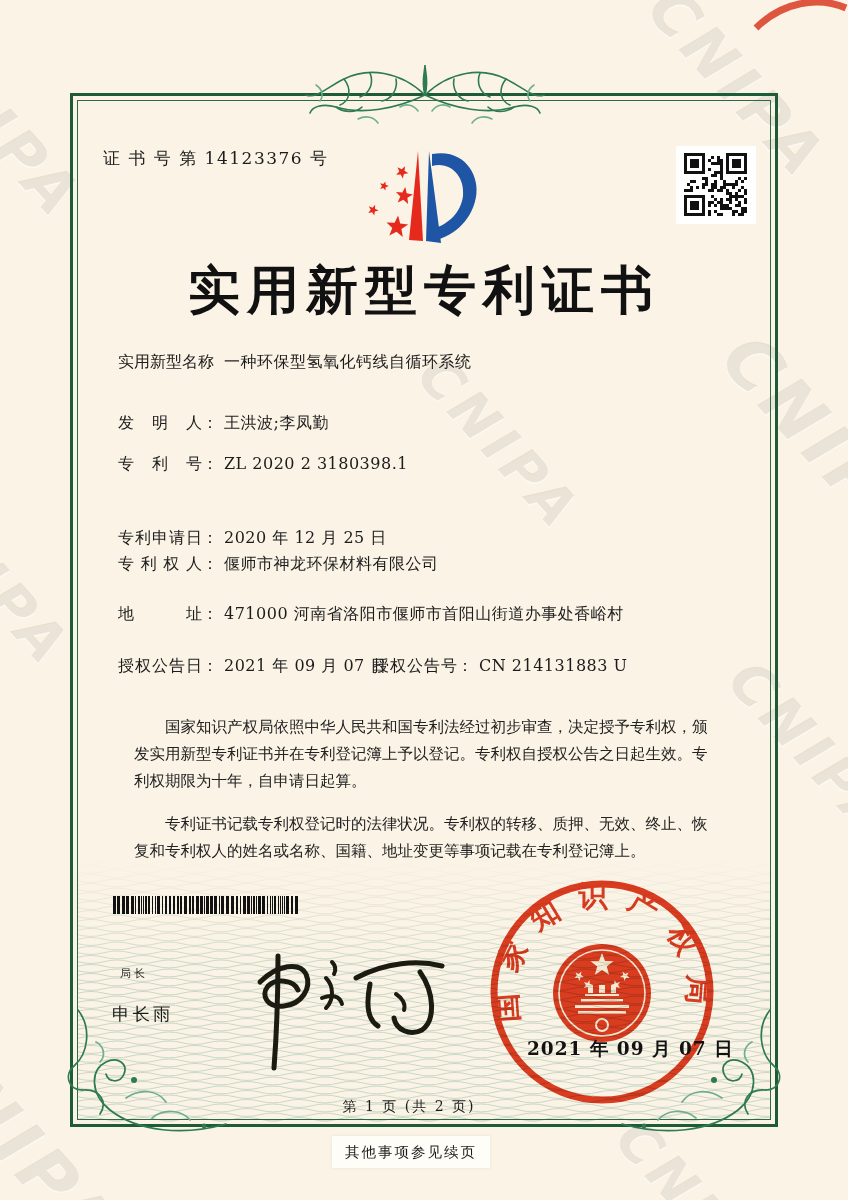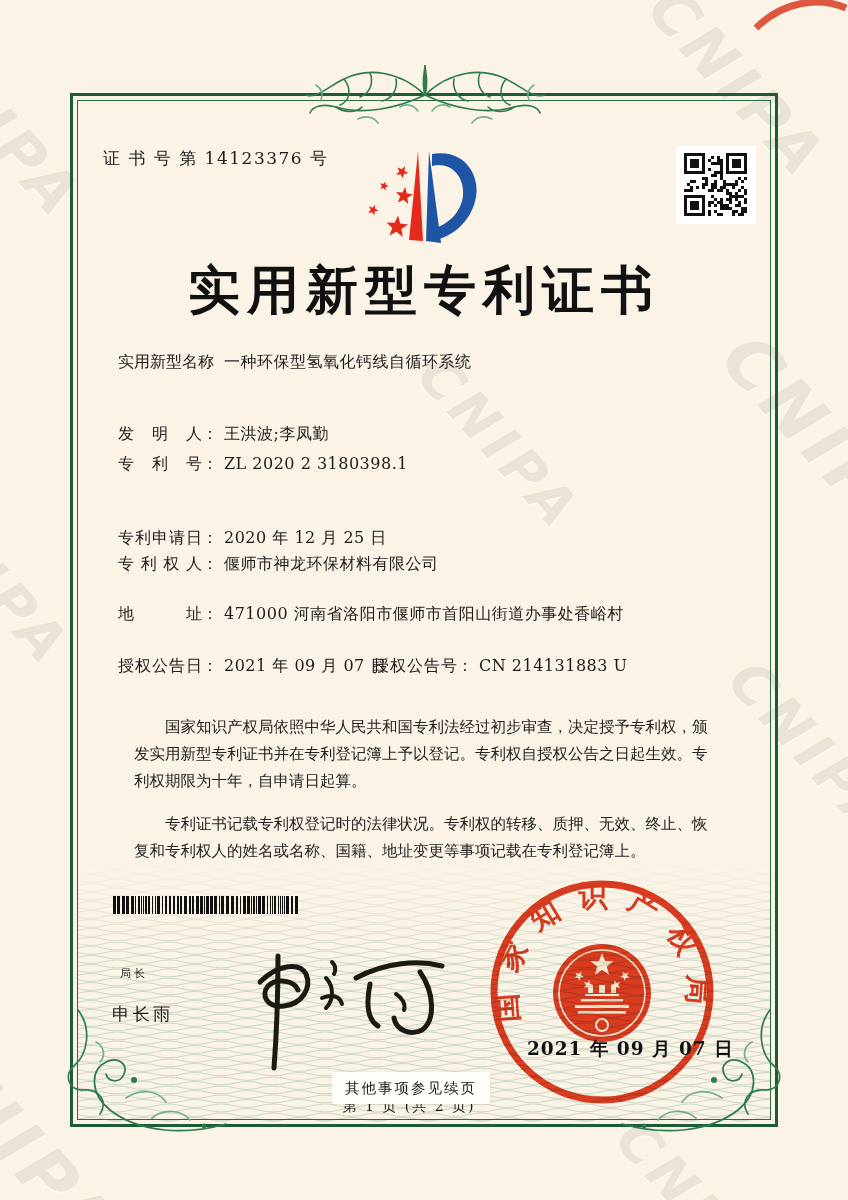--- a/index.html
+++ b/index.html
@@ -29,21 +29,21 @@
   
   #notice{left:118px;top:698px;width:618px;font-size:15.5px;line-height:27px;color:#222;}
   #notice p{margin:16px;text-indent:2em;}
   
   #sig-title{left:120px;top:966px;font-size:11px;letter-spacing:3px;}
   #sig-name{left:112px;top:1002px;font-size:17.5px;letter-spacing:3px;}
   
   #seal-date{left:527px;top:1036px;font-size:18.5px;letter-spacing:1px;color:#121212;font-weight:bold;}
   
   #page-num{left:100px;top:1098px;width:618px;text-align:center;font-size:14px;letter-spacing:2px;}
-  #cont-box{left:332px;top:1072px;width:158px;height:32px;background:#fffdf8;
+  #cont-box{left:332px;top:1136px;width:158px;height:32px;background:#fffdf8;
             box-shadow:0 0 3px rgba(0,0,0,0.08);display:flex;align-items:center;justify-content:center;}
   #cont-note{font-size:14.5px;letter-spacing:2px;}
 </style>
 </head>
 <body>
 
 <div id="page">
 
   <div id="wm-layer" class="abs" style="left:0;top:0;width:848px;height:1200px;">
       <div class="wm" style="left: -58px; top: 14px; font-size: 60px;">CNIPA</div>
@@ -250,21 +250,21 @@
         <rect x="0" y="42" width="21" height="21" fill="#111"></rect>
         <rect x="3" y="45" width="15" height="15" fill="#fff"></rect>
         <rect x="6" y="48" width="9" height="9" fill="#111"></rect>
       </svg>
   </div>
 
   <div id="title" class="abs">实用新型专利证书</div>
 
   <div id="fields-layer">
       <div class="field-row" style="top: 352px;"><span class="flabel">实用新型名称</span><span class="fcolon">：</span><span class="fvalue">一种环保型氢氧化钙线自循环系统</span></div>
-      <div class="field-row" style="top: 424px;"><span class="flabel">发明人</span><span class="fcolon">：</span><span class="fvalue">王洪波;李凤勤</span></div>
+      <div class="field-row" style="top: 413px;"><span class="flabel">发明人</span><span class="fcolon">：</span><span class="fvalue">王洪波;李凤勤</span></div>
       <div class="field-row" style="top: 454px;"><span class="flabel">专利号</span><span class="fcolon">：</span><span class="fvalue">ZL 2020 2 3180398.1</span></div>
       <div class="field-row" style="top: 504px; margin-top: 24px;"><span class="flabel">专利申请日</span><span class="fcolon">：</span><span class="fvalue">2020 年 12 月 25 日</span></div>
       <div class="field-row" style="top: 554px;"><span class="flabel">专利权人</span><span class="fcolon">：</span><span class="fvalue">偃师市神龙环保材料有限公司</span></div>
       <div class="field-row" style="top: 604px;"><span class="flabel">地址</span><span class="fcolon">：</span><span class="fvalue">471000 河南省洛阳市偃师市首阳山街道办事处香峪村</span></div>
       <div class="field-row" style="top: 656px;"><span class="flabel">授权公告日</span><span class="fcolon">：</span><span class="fvalue">2021 年 09 月 07 日</span><span class="pair2"><span class="flabel">授权公告号</span><span class="fcolon">：</span><span class="fvalue">CN 214131883 U</span></span></div>
     </div>
 
   <div id="notice" class="abs">
       <p>国家知识产权局依照中华人民共和国专利法经过初步审查，决定授予专利权，颁发实用新型专利证书并在专利登记簿上予以登记。专利权自授权公告之日起生效。专利权期限为十年，自申请日起算。</p>
       <p>专利证书记载专利权登记时的法律状况。专利权的转移、质押、无效、终止、恢复和专利权人的姓名或名称、国籍、地址变更等事项记载在专利登记簿上。</p>

